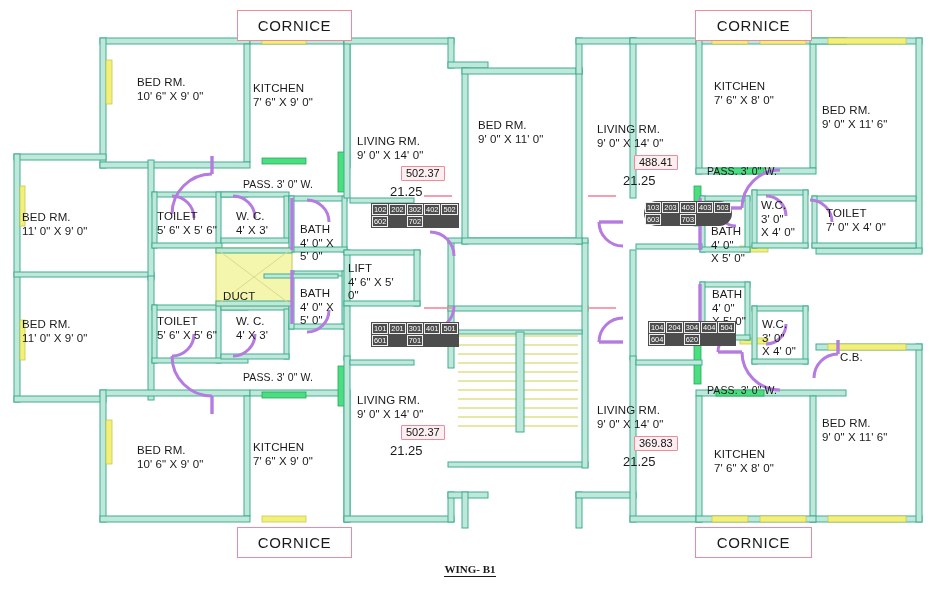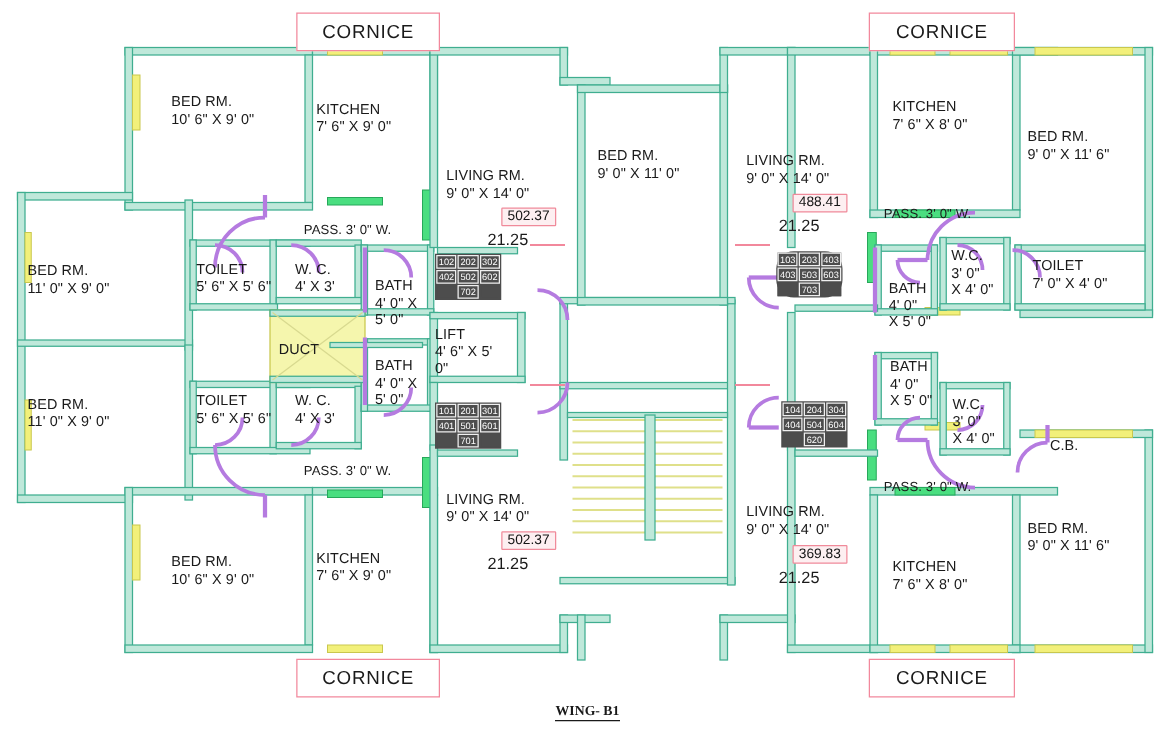--- a/index.html
+++ b/index.html
@@ -17,21 +17,21 @@
   .areabox{position:absolute;border:1.4px solid #f08a9a;background:#fdeff1;
            color:#141414;font-size:11px;padding:0px 4px 1px 4px;border-radius:1px;
            font-family:"Liberation Sans", sans-serif;margin-left:20px;}
   .areasub{position:absolute;font-size:13px;color:#1a1a1a;}
 
   .cornice{position:absolute;border:1.5px solid #f2889c;background:#ffffff;
            color:#1a1a1a;font-size:15px;display:flex;align-items:center;
            justify-content:center;letter-spacing:.6px;}
 
   .unitgrid{position:absolute;background:#4d4d4d;padding:1px;display:grid;
-            grid-template-columns:repeat(3,1fr);gap:1px;}
+            grid-template-columns:repeat(5,1fr);gap:1px;margin-left:23px;}
   .unitgrid span{background:#4d4d4d;color:#ffffff;font-size:7.4px;
                  font-family:"Liberation Sans", sans-serif;text-align:center;
                  border:1px solid #efefef;line-height:9px;padding:0 1px;}
   .unitgrid span.blank{background:#4d4d4d;border-color:#4d4d4d;color:transparent;}
 
   #wing{position:absolute;left:0;top:563px;width:940px;text-align:center;
         font-family:"Liberation Serif", serif;font-weight:bold;font-size:11px;
         color:#1a1a1a;}
   #wing span{border-bottom:1.3px solid #1a1a1a;padding-bottom:1px;}
 
@@ -289,21 +289,21 @@
       <div class="lbl rm" style="left: 22px; top: 211px; width: 110px;"><span>BED RM.</span><span class="l2">11' 0" X 9' 0"</span></div>
       <div class="lbl rm" style="left: 157px; top: 210px; width: 78px;"><span>TOILET</span><span class="l2">5' 6" X 5' 6"</span></div>
       <div class="lbl rm" style="left: 236px; top: 210px; width: 52px;"><span>W. C.</span><span class="l2">4' X 3'</span></div>
       <div class="lbl rm" style="left: 300px; top: 223px; width: 44px;"><span>BATH</span><span class="l2">4' 0" X</span><span class="l2">5' 0"</span></div>
       <div class="lbl rm" style="left: 22px; top: 318px; width: 110px;"><span>BED RM.</span><span class="l2">11' 0" X 9' 0"</span></div>
       <div class="lbl rm" style="left: 157px; top: 315px; width: 78px;"><span>TOILET</span><span class="l2">5' 6" X 5' 6"</span></div>
       <div class="lbl rm" style="left: 236px; top: 315px; width: 52px;"><span>W. C.</span><span class="l2">4' X 3'</span></div>
       <div class="lbl rm" style="left: 300px; top: 287px; width: 44px;"><span>BATH</span><span class="l2">4' 0" X</span><span class="l2">5' 0"</span></div>
       <div class="lbl rm" style="left: 137px; top: 444px; width: 106px;"><span>BED RM.</span><span class="l2">10' 6" X 9' 0"</span></div>
       <div class="lbl rm" style="left: 253px; top: 441px; width: 84px;"><span>KITCHEN</span><span class="l2">7' 6" X 9' 0"</span></div>
-      <div class="lbl rm" style="left: 223px; top: 274px; width: 58px;"><span>DUCT</span></div>
+      <div class="lbl rm" style="left: 223px; top: 290px; width: 58px;"><span>DUCT</span></div>
       <div class="lbl rm" style="left: 348px; top: 262px; width: 60px;"><span>LIFT</span><span class="l2">4' 6" X 5'</span><span class="l2">0"</span></div>
       <div class="lbl rm" style="left: 357px; top: 135px; width: 96px;"><span>LIVING RM.</span><span class="l2">9' 0" X 14' 0"</span></div>
       <div class="lbl rm" style="left: 357px; top: 394px; width: 96px;"><span>LIVING RM.</span><span class="l2">9' 0" X 14' 0"</span></div>
       <div class="lbl rm" style="left: 478px; top: 119px; width: 102px;"><span>BED RM.</span><span class="l2">9' 0" X 11' 0"</span></div>
       <div class="lbl rm" style="left: 597px; top: 123px; width: 96px;"><span>LIVING RM.</span><span class="l2">9' 0" X 14' 0"</span></div>
       <div class="lbl rm" style="left: 597px; top: 404px; width: 96px;"><span>LIVING RM.</span><span class="l2">9' 0" X 14' 0"</span></div>
       <div class="lbl rm" style="left: 714px; top: 80px; width: 82px;"><span>KITCHEN</span><span class="l2">7' 6" X 8' 0"</span></div>
       <div class="lbl rm" style="left: 822px; top: 104px; width: 100px;"><span>BED RM.</span><span class="l2">9' 0" X 11' 6"</span></div>
       <div class="lbl rm" style="left: 711px; top: 225px; width: 40px;"><span>BATH</span><span class="l2">4' 0"</span><span class="l2">X 5' 0"</span></div>
       <div class="lbl rm" style="left: 761px; top: 199px; width: 36px;"><span>W.C.</span><span class="l2">3' 0"</span><span class="l2">X 4' 0"</span></div>

